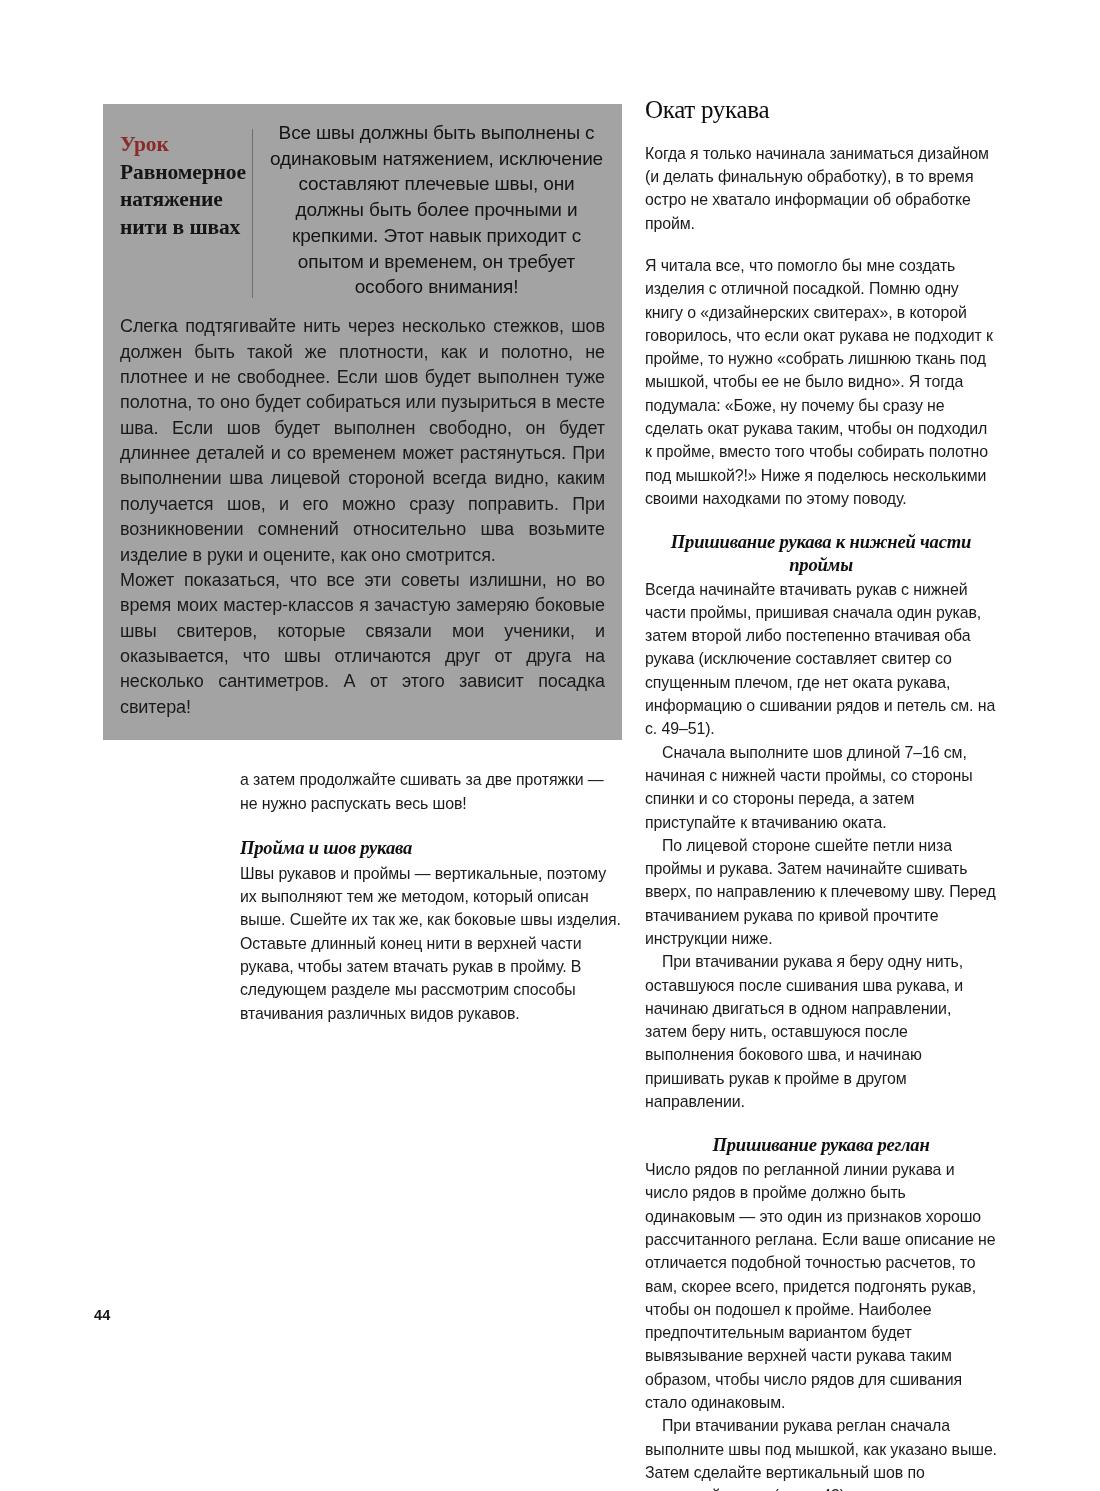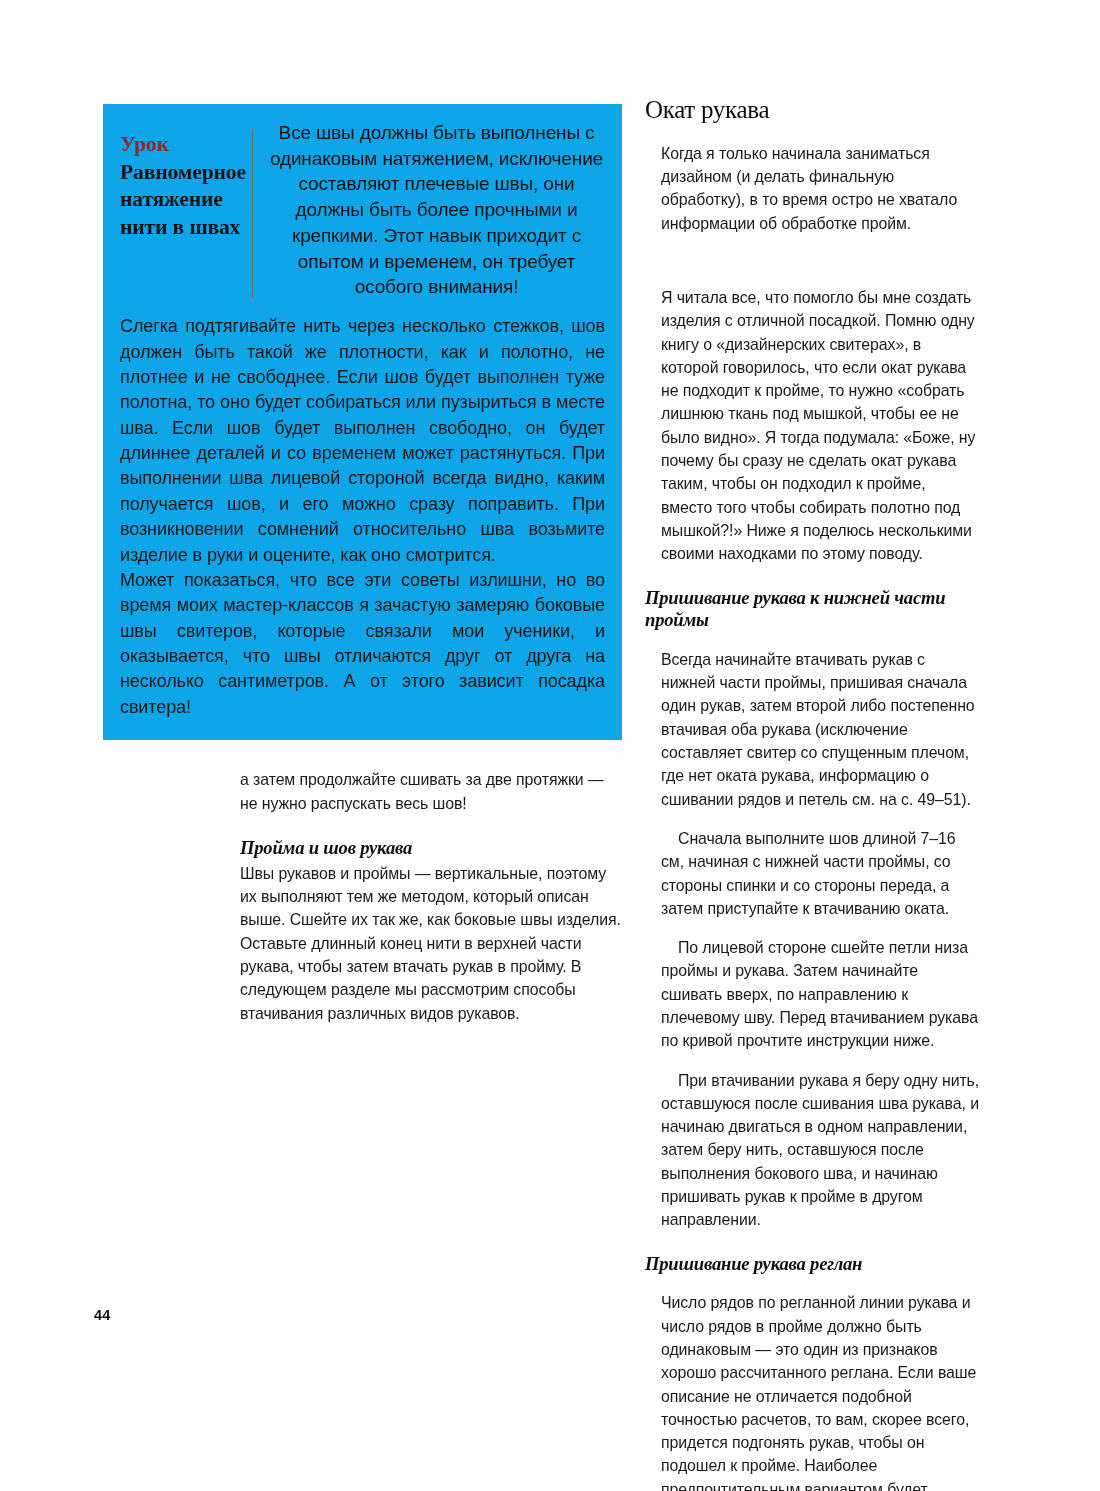--- a/index.html
+++ b/index.html
@@ -22,21 +22,21 @@
 
   
   .col-left {
     position: absolute;
     left: 103px;
     top: 104px;
     width: 519px;
   }
 
   .lesson-box {
-    background: #0ea5e9;
+    background: #a3a3a3;
     padding: 16px 17px 20px 17px;
     box-sizing: border-box;
     width: 519px;
   }
 
   .lesson-head {
     display: flex;
     align-items: flex-start;
   }
 
@@ -112,36 +112,37 @@
   .col-right {
     position: absolute;
     left: 645px;
     top: 96px;
     width: 352px;
     font-size: 15.9px;
     line-height: 1.465;
     color: #1a1a1a;
     letter-spacing: -0.1px;
   }
-  .col-right p { margin: 16px; }
+  .col-right p { margin: 0; }
   .col-right p.ind { text-indent: 17px; }
   .gap { height: 19px; }
 
   .main-head {
     font-family: "Liberation Serif", serif;
     font-weight: normal;
     font-size: 25px;
     line-height: 1.15;
     color: #0d0d0d;
     margin: 0 0 17px 0;
     letter-spacing: -0.3px;
   }
 
   .col-right .sub-head {
     margin: 21px 0 1px 0;
+    text-align: center;
   }
 
   
   .folio {
     position: absolute;
     left: 94px;
     top: 1307px;
     font-size: 14.5px;
     font-weight: bold;
     color: #151515;

